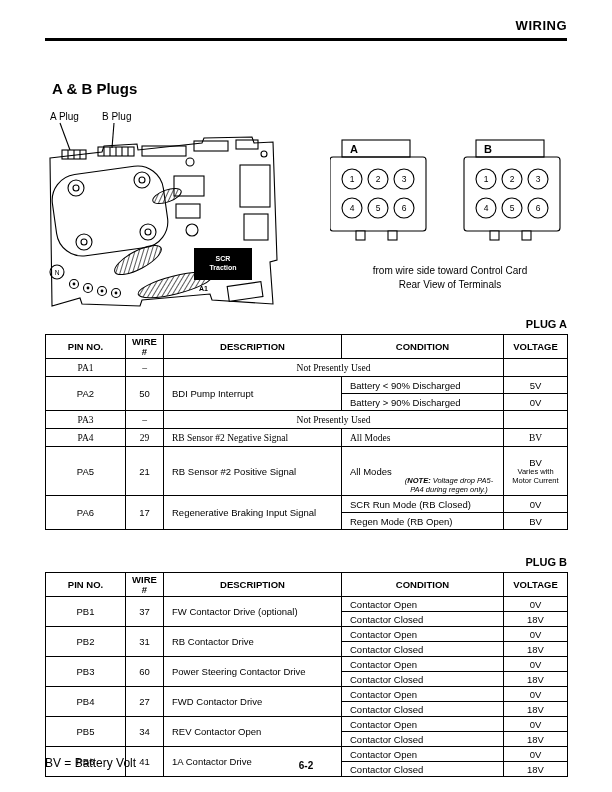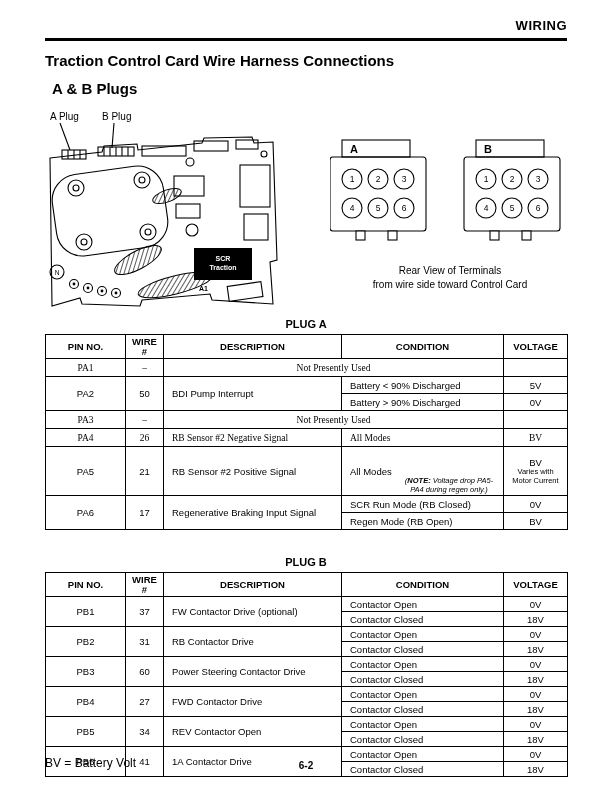--- a/index.html
+++ b/index.html
@@ -21,21 +21,21 @@
   .hatched { fill:url(#hatch); stroke:#000; stroke-width:1; }
   .dlabel { font-size:10px; fill:#000; }
   .wtxt { fill:#fff; font-size:7px; font-weight:bold; text-anchor:middle; }
   .a1txt { font-size:7px; font-weight:bold; fill:#000; }
   .tiny { font-size:6.5px; text-anchor:middle; fill:#000; }
   .plug-label { font-size:11px; font-weight:bold; fill:#000; }
   .pin-num { font-size:8.5px; text-anchor:middle; fill:#000; }
 
   .tbl-section-a { position:absolute; top:318px; left:45px; width:522px; }
   .tbl-section-b { position:absolute; top:556px; left:45px; width:522px; }
-  .tbl-title { text-align:center; font-size:11px; font-weight:bold; margin-bottom:4px; }
+  .tbl-title { text-align:right; font-size:11px; font-weight:bold; margin-bottom:4px; }
 
   table { border-collapse:collapse; width:522px; table-layout:fixed; }
   .c-pin { width:80px; } .c-wire { width:38px; } .c-desc { width:178px; } .c-cond { width:162px; } .c-volt { width:64px; }
   th, td { border:1px solid #000; font-size:9.5px; padding:1px 4px; vertical-align:middle; }
   th { font-weight:bold; text-align:center; height:24px;margin-top:28px; }
   .pre { white-space:pre-line; line-height:1.05; }
   .ctr { text-align:center; }
   .desc { text-align:left; padding-left:8px; }
   .cond { text-align:left; padding-left:8px; }
   tr.r18 { height:18px;font-family:Liberation Serif, serif; } tr.r17 { height:17px; } tr.r15 { height:15px; } tr.r40 { height:40px; }
@@ -47,21 +47,20 @@
   .page-num { position:absolute; top:760px; left:0; width:100%; text-align:center; font-size:10px; font-weight:bold; }
 </style>
 </head>
 <body>
 
 <div class="page">
 
   <div class="hdr-label">WIRING</div>
   <div class="hdr-rule"></div>
 
-  <div class="title">Traction Control Card Wire Harness Connections</div>
   <div class="subtitle">A &amp; B Plugs</div>
 
   <div class="diagram-wrap">
     <svg width="245" height="210" viewBox="0 0 245 210">
       <defs>
         <pattern id="hatch" patternUnits="userSpaceOnUse" width="4" height="4" patternTransform="rotate(45)">
           <line x1="0" y1="0" x2="0" y2="4" stroke="#000" stroke-width="1.3"></line>
         </pattern>
       </defs>
 
@@ -178,22 +177,22 @@
         <text x="48" y="44" class="pin-num">2</text>
         <text x="74" y="44" class="pin-num">3</text>
         <text x="22" y="73" class="pin-num">4</text>
         <text x="48" y="73" class="pin-num">5</text>
         <text x="74" y="73" class="pin-num">6</text>
         <rect x="26" y="93" width="9" height="9" class="lnw"></rect>
         <rect x="58" y="93" width="9" height="9" class="lnw"></rect>
       </g>
     </svg>
     <div class="conn-caption">
+      <div>from wire side toward Control Card</div>
       <div>Rear View of Terminals</div>
-      <div>from wire side toward Control Card</div>
     </div>
   </div>
 
   <div class="tbl-section-a">
     <div class="tbl-title">PLUG A</div>
     <table>
       <colgroup>
           <col class="c-pin">
           <col class="c-wire">
           <col class="c-desc">
@@ -229,21 +228,21 @@
           <td class="ctr">0V</td>
         </tr>
         <tr class="r18">
           <td class="ctr">PA3</td>
           <td class="ctr">–</td>
           <td class="ctr" colspan="2">Not Presently Used</td>
           <td></td>
         </tr>
         <tr class="r18">
           <td class="ctr">PA4</td>
-          <td class="ctr">26</td>
+          <td class="ctr">29</td>
           <td class="desc">RB Sensor #2 Negative Signal</td>
           <td class="cond">All Modes</td>
           <td class="ctr">BV</td>
         </tr>
         <tr class="r40">
           <td class="ctr">PA5</td>
           <td class="ctr">21</td>
           <td class="desc">RB Sensor #2 Positive Signal</td>
           <td class="cond">
             <div class="cond-flex">

